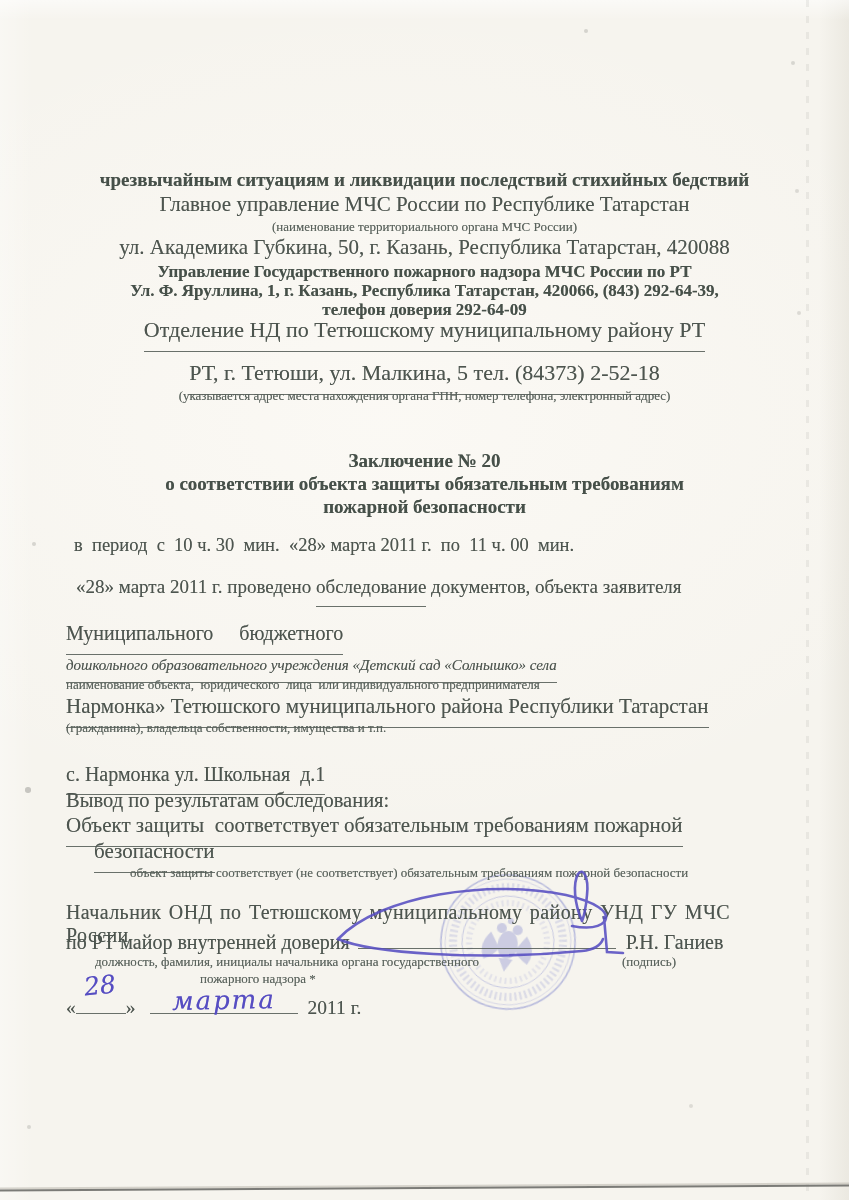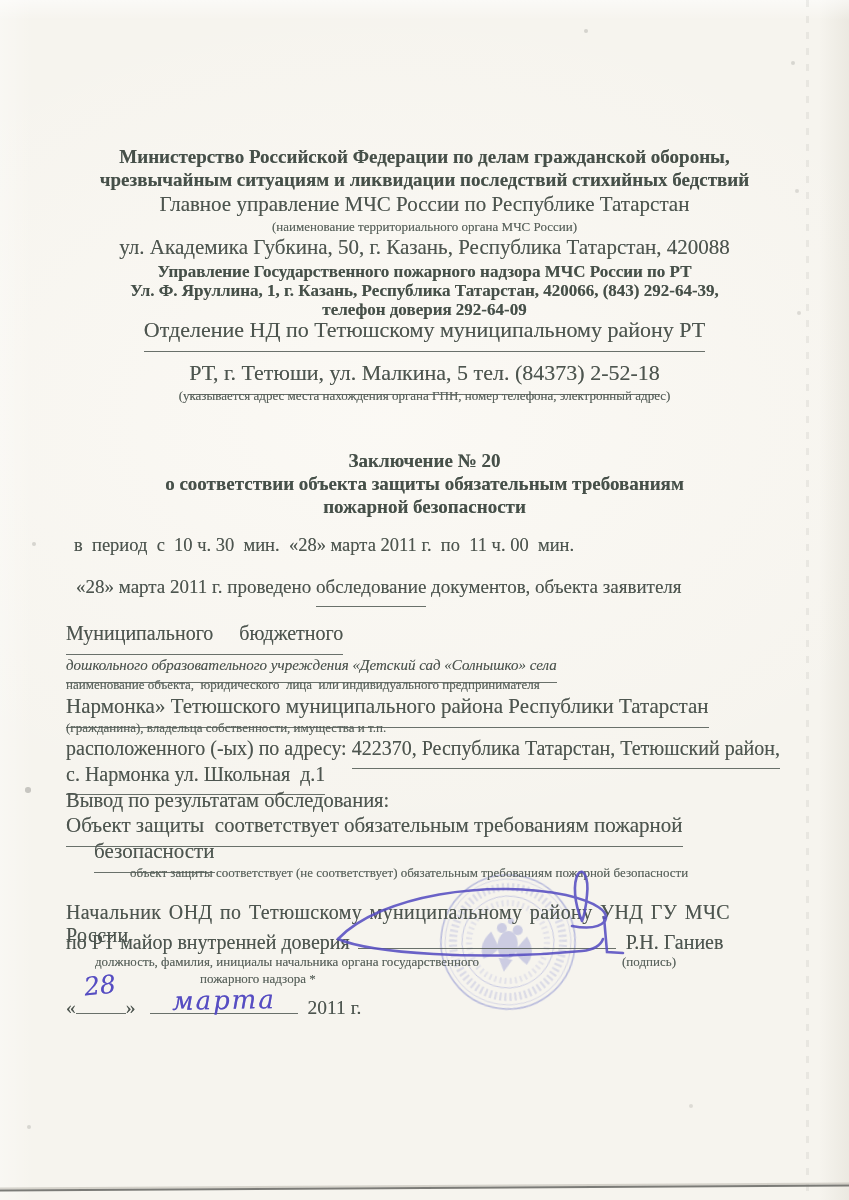--- a/index.html
+++ b/index.html
@@ -41,21 +41,20 @@
     box-shadow:585px 30px 0 1px rgba(95,95,90,.22), 792px 62px 0 1px rgba(95,95,90,.2),
       796px 190px 0 1px rgba(95,95,90,.18), 798px 312px 0 1px rgba(95,95,90,.18),
       33px 543px 0 1px rgba(95,95,90,.22), 27px 789px 0 2px rgba(90,90,86,.3),
       28px 1126px 0 1px rgba(95,95,90,.2), 690px 1105px 0 1px rgba(95,95,90,.16);}
 </style>
 </head>
 <body>
 
 <div class="page">
 
-  <div class="hline b" style="top:146px;font-size:19px;">Министерство Российской Федерации по делам гражданской обороны,</div>
   <div class="hline b" style="top:169px;font-size:19px;">чрезвычайным ситуациям и ликвидации последствий стихийных бедствий</div>
   <div class="hline" style="top:193px;font-size:21px;">Главное управление МЧС России по Республике Татарстан</div>
   <div class="hline sm" style="top:220px;">(наименование территориального органа МЧС России)</div>
   <div class="hline" style="top:236px;font-size:21px;">ул. Академика Губкина, 50, г. Казань, Республика Татарстан, 420088</div>
   <div class="hline b" style="top:262px;font-size:17px;">Управление Государственного пожарного надзора МЧС России по РТ</div>
   <div class="hline b" style="top:281px;font-size:17px;">Ул. Ф. Яруллина, 1, г. Казань, Республика Татарстан, 420066, (843) 292-64-39,</div>
   <div class="hline b" style="top:300px;font-size:17px;">телефон доверия 292-64-09</div>
   <div class="hline" style="top:318px;font-size:22px;"><span class="u">Отделение НД по Тетюшскому муниципальному району РТ</span></div>
   <div class="hline" style="top:361px;font-size:22px;"><span class="u">РТ, г. Тетюши, ул. Малкина, 5 тел. (84373) 2-52-18</span></div>
   <div class="hline sm" style="top:389px;">(указывается адрес места нахождения органа ГПН, номер телефона, электронный адрес)</div>
@@ -69,21 +68,20 @@
   <div class="line" style="top:576px;left:76px;"><span>«28» марта 2011 г. проведено </span><span class="u">обследование</span><span> документов, объекта заявителя</span></div>
 
   <div class="line flexline" style="top:622px;font-size:20px;">
     <span class="u" style="word-spacing:8px;">Муниципального  бюджетного</span>
   </div>
   <div class="line" style="top:657px;font-size:15px;font-style:italic;"><span class="u">дошкольного образовательного учреждения «Детский сад «Солнышко» села</span></div>
   <div class="line sm" style="top:678px;">наименование объекта,  юридического  лица  или индивидуального предпринимателя</div>
   <div class="line" style="top:694px;font-size:21px;"><span class="u">Нармонка» Тетюшского муниципального района Республики Татарстан</span></div>
   <div class="line sm" style="top:721px;">(гражданина), владельца собственности, имущества и т.п.</div>
 
-  <div class="line" style="top:737px;font-size:20px;"><span>расположенного (-ых) по адресу: </span><span class="u">422370, Республика Татарстан, Тетюшский район,</span></div>
   <div class="line" style="top:763px;font-size:20px;"><span class="u">с. Нармонка ул. Школьная  д.1</span></div>
 
   <div class="line" style="top:789px;font-size:20.5px;">Вывод по результатам обследования:</div>
   <div class="line" style="top:813px;font-size:21px;"><span class="u">Объект защиты  соответствует обязательным требованиям пожарной</span></div>
   <div class="line" style="top:839px;font-size:21px;margin-left:28px;"><span class="u">безопасности</span></div>
   <div class="line sm" style="top:866px;left:130px;">объект защиты соответствует (не соответствует) обязательным требованиям пожарной безопасности</div>
 
   <div class="line" style="top:901px;font-size:20px;letter-spacing:.4px;word-spacing:2px;">Начальник ОНД по Тетюшскому муниципальному району УНД ГУ МЧС России</div>
   <div class="line" style="top:927px;font-size:20px;"><span>по РТ майор внутренней доверия</span><span class="blank" style="width:258px;margin:0 10px 0 8px;"></span><span>Р.Н. Ганиев</span></div>
   <div class="line sm" style="top:955px;left:95px;"><span>должность, фамилия, инициалы начальника органа государственного</span><span style="position:absolute;left:527px;">(подпись)</span></div>

